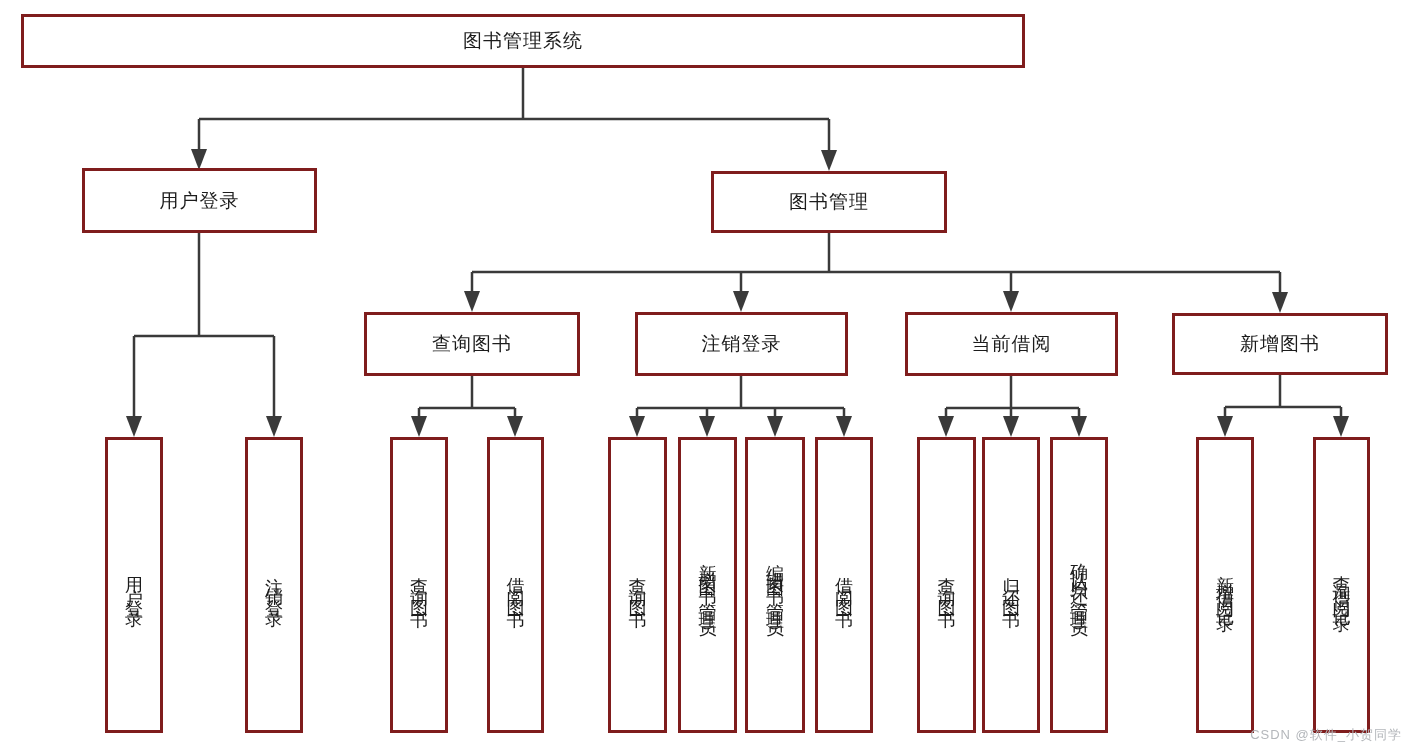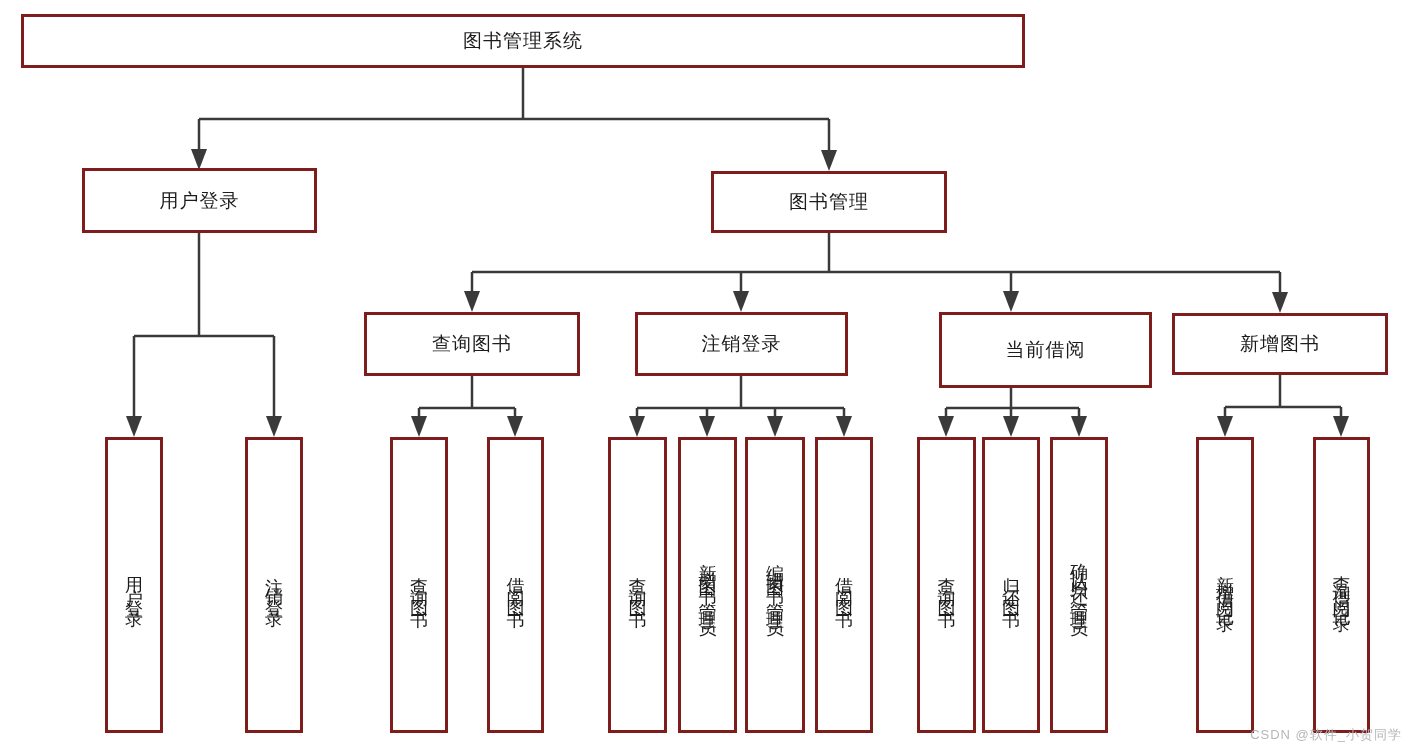--- a/index.html
+++ b/index.html
@@ -128,21 +128,21 @@
   <div class="node h" style="left:711px; top:171px; width:236px; height:62px">
     <span class="lbl">图书管理</span>
   </div>
 
   <div class="node h" style="left:364px; top:312px; width:216px; height:64px">
     <span class="lbl">查询图书</span>
   </div>
   <div class="node h" style="left:635px; top:312px; width:213px; height:64px">
     <span class="lbl">注销登录</span>
   </div>
-  <div class="node h" style="left:939px; top:312px; width:213px; height:76px">
+  <div class="node h" style="left:905px; top:312px; width:213px; height:64px">
     <span class="lbl">当前借阅</span>
   </div>
   <div class="node h" style="left:1172px; top:313px; width:216px; height:62px">
     <span class="lbl">新增图书</span>
   </div>
 
   <div class="node v" style="left:105px; top:437px; width:58px; height:296px">
     <span class="lbl">用户登录</span>
   </div>
   <div class="node v" style="left:245px; top:437px; width:58px; height:296px">

